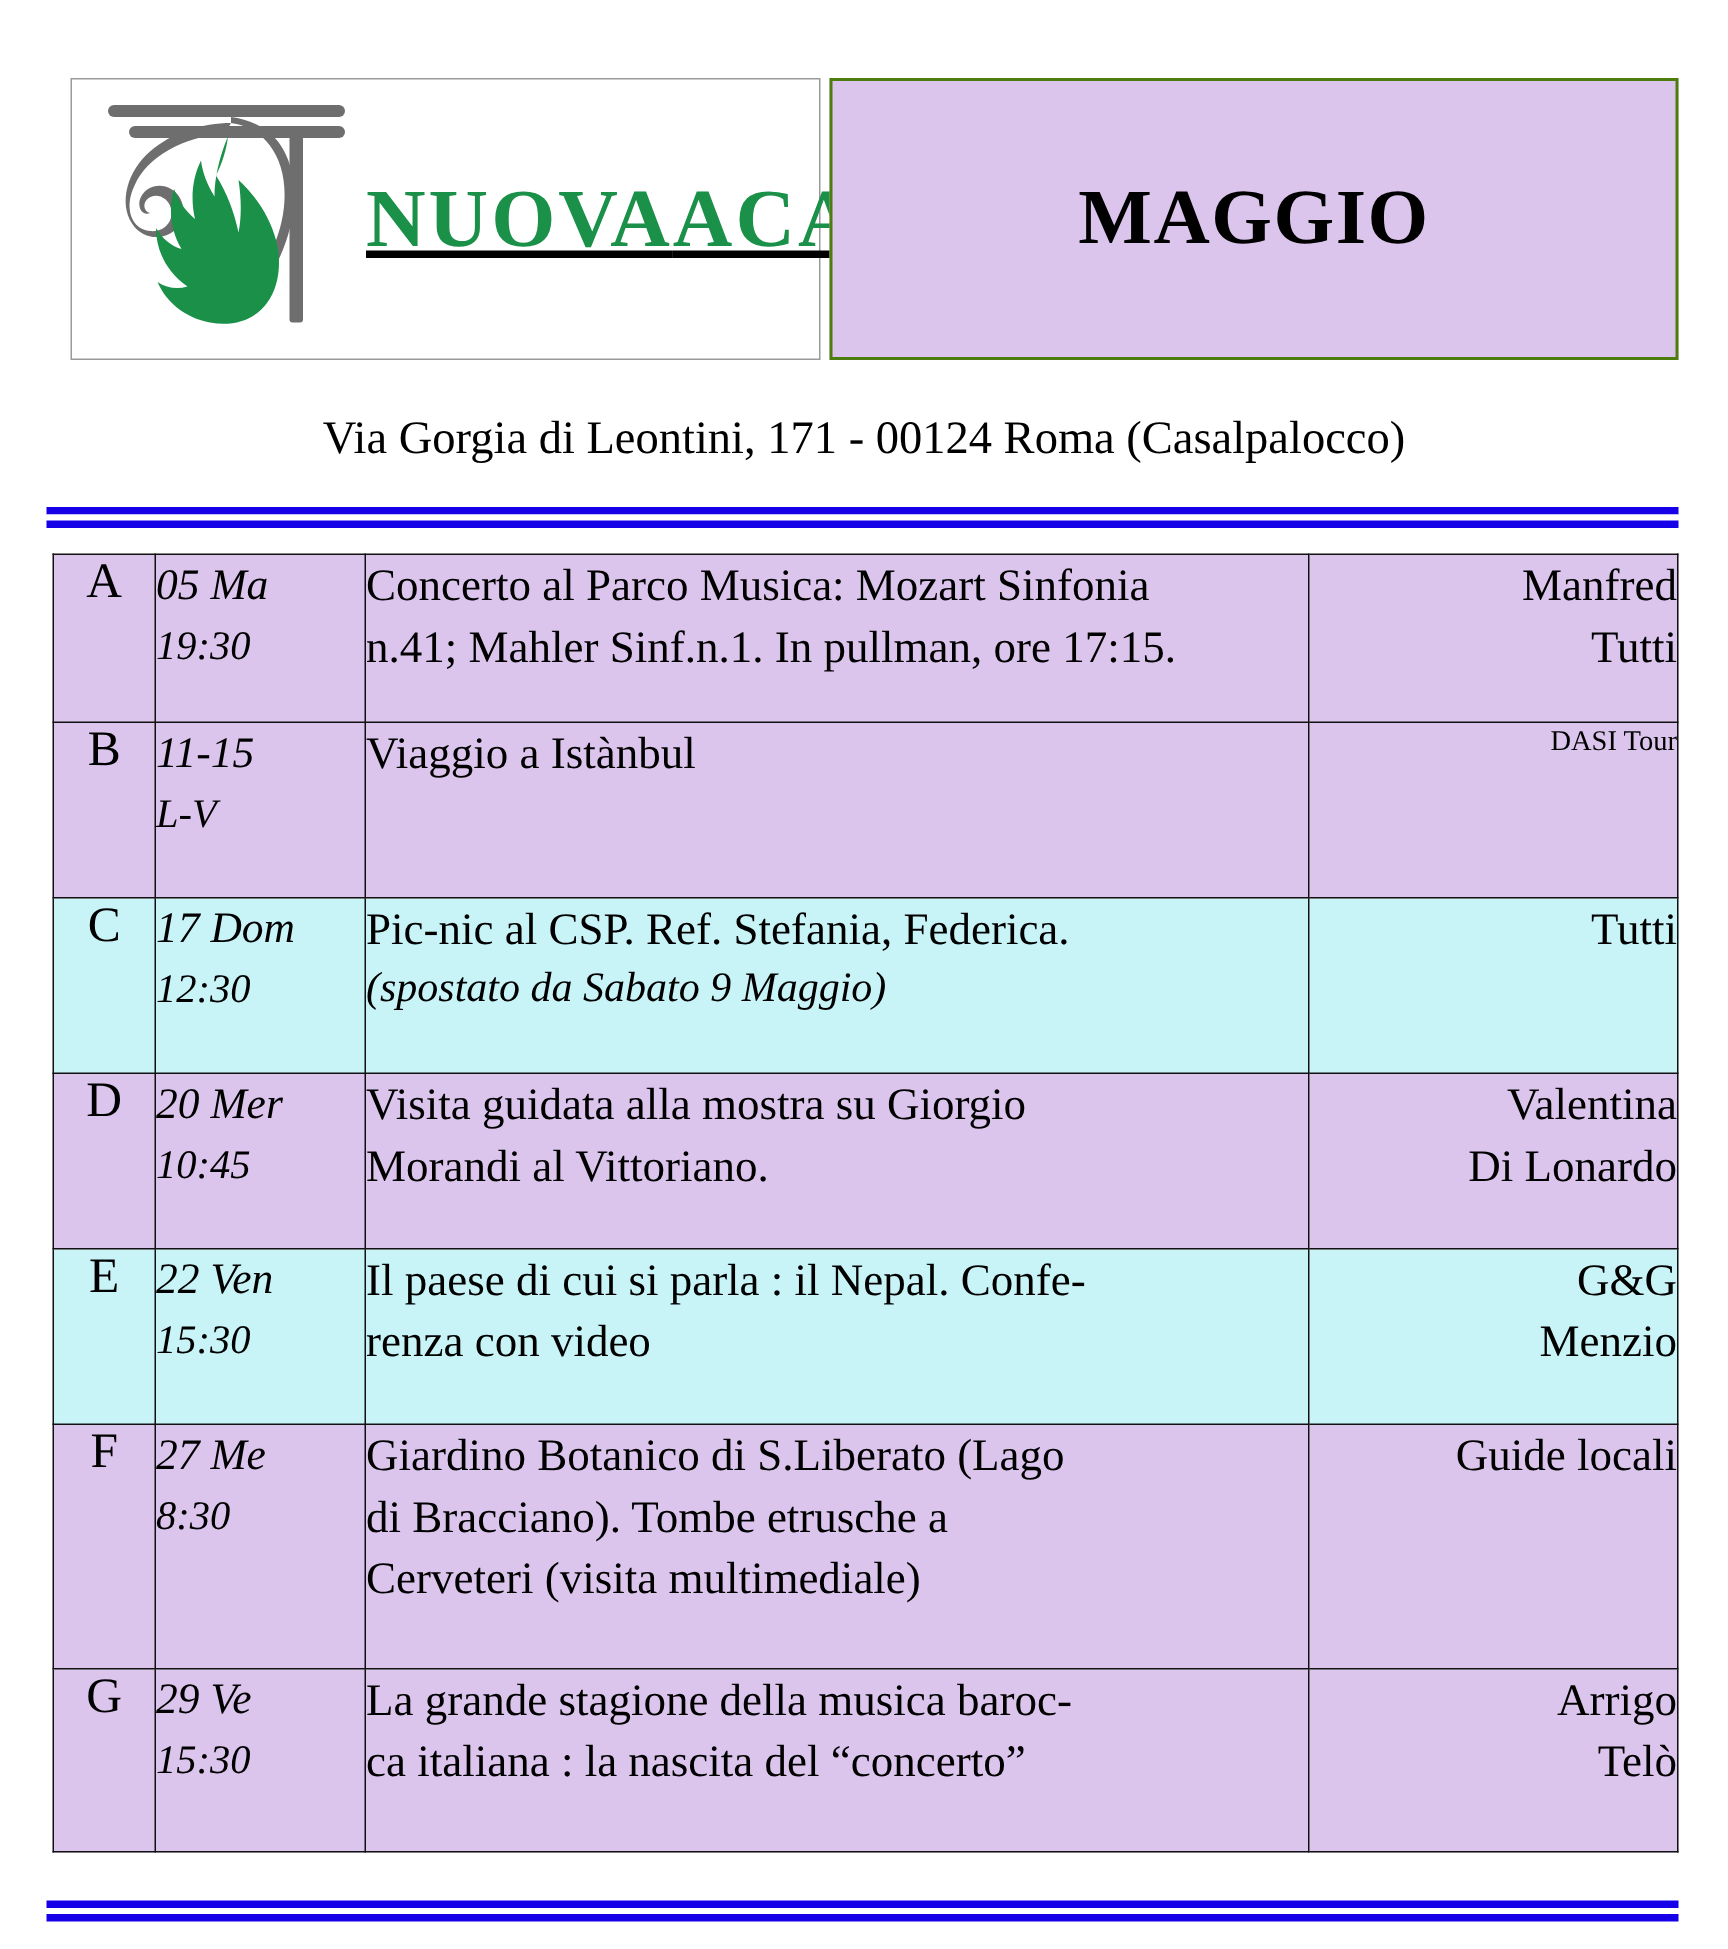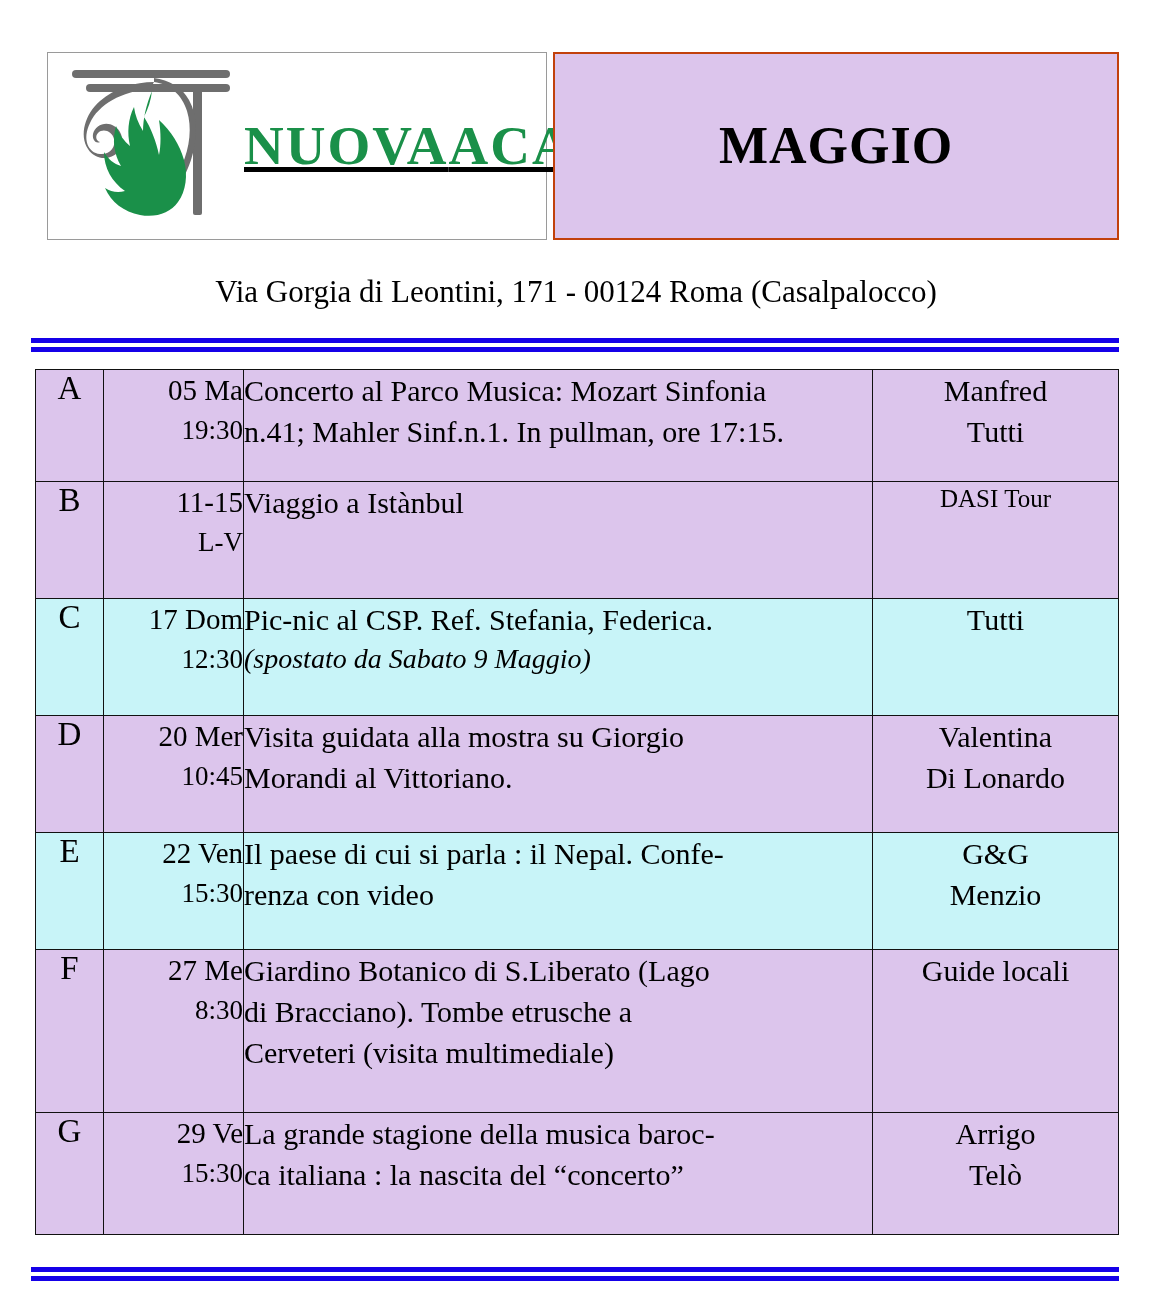--- a/index.html
+++ b/index.html
@@ -60,21 +60,21 @@
     font-weight: bold;
     line-height: 1.1;
     letter-spacing: 3.5px;
   }
   .logo-line3 { margin-top: 6px; }
 
   .title-box {
     flex: 1;
     margin-left: 6px;
     background: #dcc5ec;
-    border: 2px solid #c2410c;
+    border: 2px solid #4d7c0f;
     box-sizing: border-box;
     display: flex;
     flex-direction: column;
     align-items: center;
     justify-content: center;
   }
   .title-month {
     font-size: 52px;
     font-weight: bold;
     letter-spacing: 1px;
@@ -133,42 +133,43 @@
 
   .row-purple td { background: #dcc5ec; }
   .row-cyan   td { background: #c8f4f8; }
 
   .cell-letter {
     text-align: center;
     font-size: 33px;
     padding: 19px 0 0 0;
   }
   .cell-date {
-    text-align: right;
+    text-align: left;
     font-size: 29px;
     padding: 19px 6px 0 6px;
     line-height: 1.42;
+    font-style: italic;
   }
   .cell-date .d2 { font-size: 27px; }
   .cell-desc {
     font-size: 30px;
     padding: 16px 10px 0 14px;
     line-height: 1.37;
   }
   .cell-desc .note {
     font-style: italic;
     font-size: 28px;
   }
   .cell-who {
-    text-align: center;
+    text-align: right;
     font-size: 30px;
     padding: 17px 6px 0 6px;
     line-height: 1.37;
   }
-  .cell-who.small { font-size: 25px; }
+  .cell-who.small { font-size: 19px; }
 
   .h-a { height: 112px; }
   .h-b { height: 117px; }
   .h-c { height: 117px; }
   .h-d { height: 117px; }
   .h-e { height: 117px; }
   .h-f { height: 163px; }
   .h-g { height: 122px; }
 </style>
 </head>

